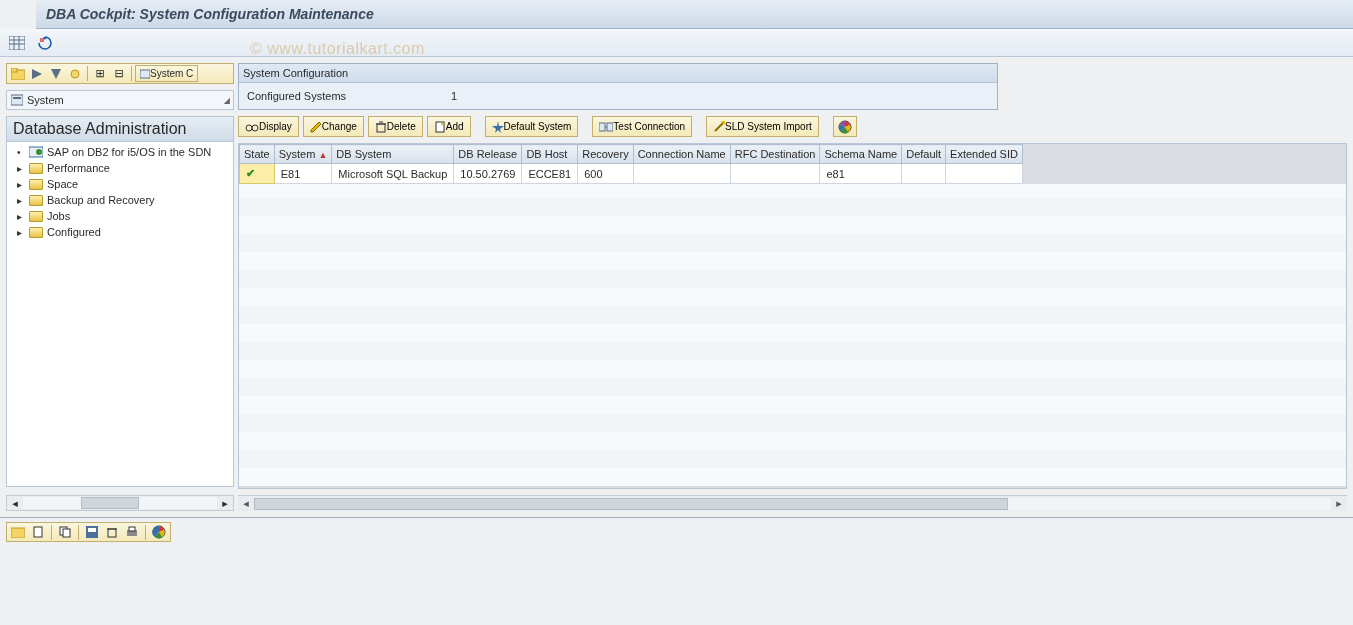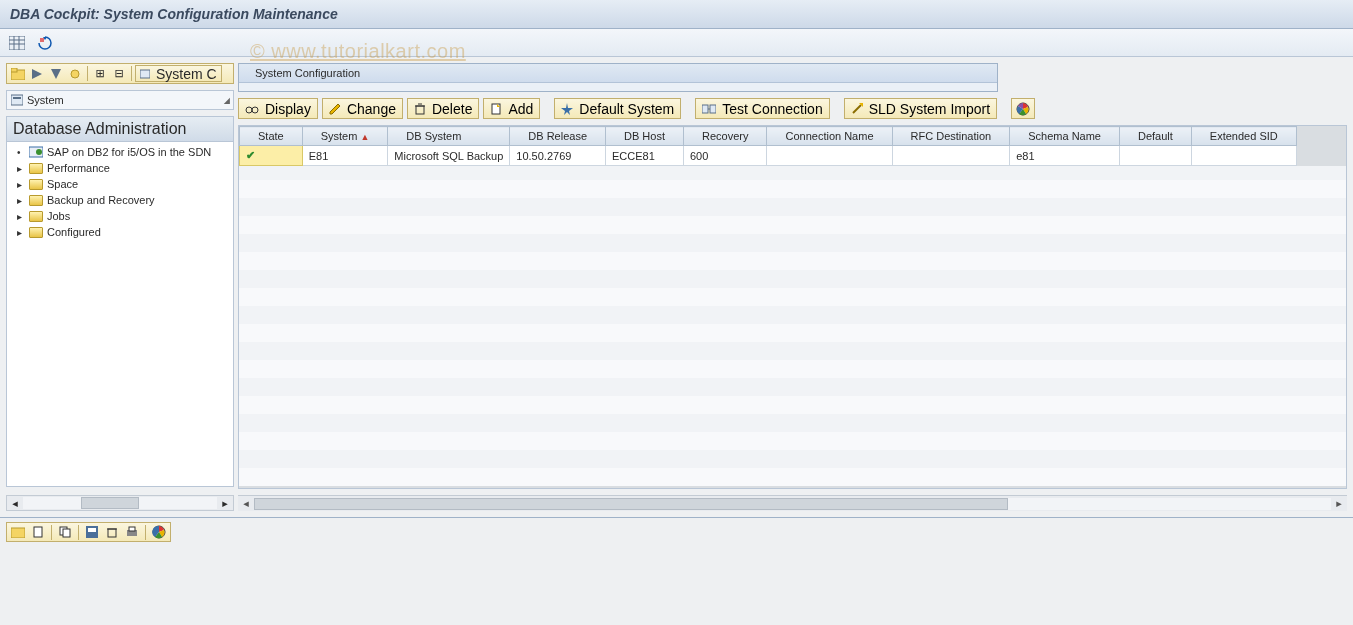--- a/index.html
+++ b/index.html
@@ -15,46 +15,46 @@
     }
     
     .titlebar {
       background: linear-gradient(to bottom, #e6edf5 0%, #cdd9e8 100%);
       border-bottom: 1px solid #9fb2c8;
       padding: 6px 10px;
       font-weight: bold;
       font-style: italic;
       font-size: 14px;
       color: #3b4a5f;
+      margin-left: 36px;
     }
     
     .app-toolbar {
       background: linear-gradient(to bottom, #f3f6fa 0%, #e4ebf3 100%);
       border-bottom: 1px solid #b9c6d6;
       padding: 4px 8px;
       display: flex;
       gap: 10px;
       align-items: center;
       height: 28px;
     }
     .app-toolbar .icon-btn {
       width: 18px; height: 18px;
       display: inline-flex; align-items: center; justify-content: center;
       cursor: pointer;
     }
     .watermark {
       position: absolute;
       left: 250px;
       top: 40px;
-      font-size: 20px;
+      font-size: 16px;
       color: rgba(200,150,60,0.4);
       pointer-events: none;
       font-weight: normal;
       letter-spacing: 0.5px;
-      text-decoration: underline;
     }
     
     .main {
       display: flex;
       height: 460px;
       background: #eef0f2;
       padding: 6px;
       gap: 4px;
     }
     .sidebar {
@@ -143,21 +143,21 @@
       overflow: hidden;
     }
     .config-summary {
       border: 1px solid #9fb2c8;
       background: #eaf0f7;
       width: 760px;
     }
     .config-summary .cs-header {
       background: linear-gradient(to bottom, #e0e9f3, #cfdced);
       border-bottom: 1px solid #b2c3d8;
-      padding: 3px 16px;
+      padding: 3px 4px;
     }
     .config-summary .cs-body {
       padding: 4px 0;
     }
     .cs-row {
       display: flex;
       padding: 3px 8px;
     }
     .cs-row .lbl { width: 170px; }
     .cs-row .val { width: 40px; text-align: right; }
@@ -166,42 +166,42 @@
       gap: 4px;
       align-items: flex-end;
       flex-wrap: wrap;
     }
     .btn {
       background: linear-gradient(to bottom, #fbf6df, #f4e9b8);
       border: 1px solid #c2af6d;
       padding: 2px 6px;
       display: inline-flex;
       align-items: center;
-      gap: 6px;
+      gap: 0;
       cursor: pointer;
-      font-size: 14px;
+      font-size: 10px;
       height: 21px;
     }
     .btn svg, .icon-svg { display:block; }
     .table-wrap {
       flex: 1;
       background: #d9dde1;
       border: 1px solid #b9c6d6;
       overflow: auto;
       position: relative;
     }
     table.data {
       border-collapse: collapse;
       background: #fff;
       font-size: 11px;
     }
     table.data th {
       background: linear-gradient(to bottom, #ecf1f7, #d7e1ec);
       border: 1px solid #b0bfcf;
-      padding: 3px 18px;
+      padding: 3px 4px;
       text-align: left;
       font-weight: normal;
       white-space: nowrap;
     }
     .sort-arrow { color:#c0392b; font-size:9px; margin-left:3px; }
     table.data td {
       border: 1px solid #cdd6e0;
       padding: 3px 6px;
       background: #fff;
       white-space: nowrap;
@@ -390,20 +390,24 @@
           <div style="position:absolute;left:30%;width:30%;height:100%;background:#cfd5db;border:1px solid #b3bbc4;"></div>
         </div>
       <span class="arrow" style="width:16px;text-align:center;">▸</span>
     </div>
   </div>
 
   <div class="content">
     <div class="config-summary">
       <div class="cs-header">System Configuration</div>
       <div class="cs-body">
+        <div class="cs-row">
+          <span class="lbl">Configured Systems</span>
+          <span class="val">1</span>
+        </div>
       </div>
     </div>
 
     <div class="toolbar-row">
       <button class="btn">
         <svg width="14" height="12">
             <circle cx="4" cy="7" r="3" fill="none" stroke="#333"></circle>
             <circle cx="10" cy="7" r="3" fill="none" stroke="#333"></circle>
             <line x1="7" y1="7" x2="7" y2="7" stroke="#333"></line>
           </svg>

